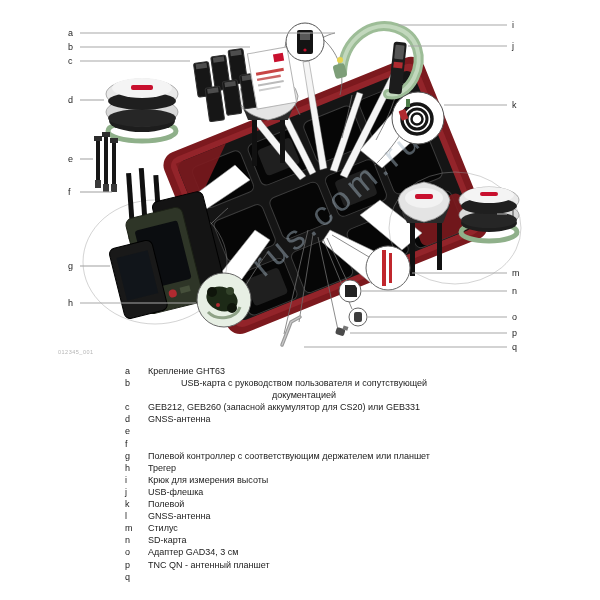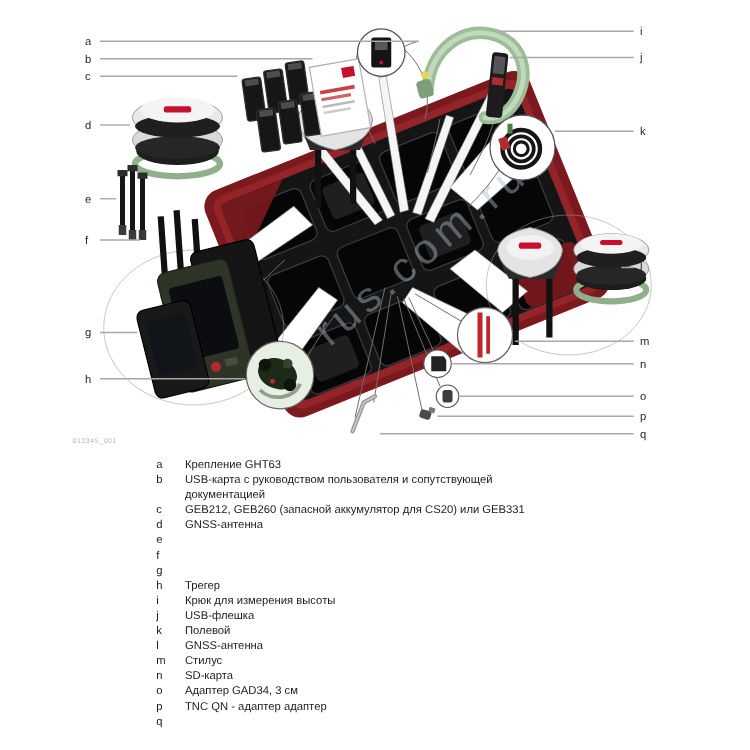--- a/index.html
+++ b/index.html
@@ -6,21 +6,21 @@
   body{
     width:600px;height:600px;background:#ffffff;
     font-family:"Liberation Sans", sans-serif;
   }
   .page{position:relative;width:600px;height:600px;background:#fff;overflow:hidden;}
   .figure{position:absolute;top:0;left:0;width:600px;height:362px;}
   svg{display:block;}
   .legend{position:absolute;left:125px;top:365px;width:420px;}
   .legend-row{display:flex;font-size:9px;line-height:12.1px;color:#1b1b1b;}
   .legend-letter{flex:0 0 23px;width:23px;}
-  .legend-text{max-width:312px;}
+  .legend-text{max-width:312px;text-align:center;}
 </style>
 </head>
 <body>
 
 <div class="page">
   <div class="figure">
     <svg id="diagram-svg" width="600" height="362" viewBox="0 0 600 362" xmlns="http://www.w3.org/2000/svg">
 
       <g transform="rotate(-22 320 195)">
         <rect x="185" y="100" width="280" height="195" rx="14" fill="#7c191e"></rect>
@@ -304,20 +304,21 @@
         <span class="legend-text">GNSS-антенна</span>
       </div>
       <div class="legend-row">
         <span class="legend-letter">e</span>
       </div>
       <div class="legend-row">
         <span class="legend-letter">f</span>
       </div>
       <div class="legend-row">
         <span class="legend-letter">g</span>
+        <span class="legend-text">Полевой контроллер с соответствующим держателем или планшет</span>
       </div>
       <div class="legend-row">
         <span class="legend-letter">h</span>
         <span class="legend-text">Трегер</span>
       </div>
       <div class="legend-row">
         <span class="legend-letter">i</span>
         <span class="legend-text">Крюк для измерения высоты</span>
       </div>
       <div class="legend-row">
@@ -339,19 +340,19 @@
       <div class="legend-row">
         <span class="legend-letter">n</span>
         <span class="legend-text">SD-карта</span>
       </div>
       <div class="legend-row">
         <span class="legend-letter">o</span>
         <span class="legend-text">Адаптер GAD34, 3 см</span>
       </div>
       <div class="legend-row">
         <span class="legend-letter">p</span>
-        <span class="legend-text">TNC QN - адаптер адаптер</span>
+        <span class="legend-text">TNC QN - антенный планшет</span>
       </div>
       <div class="legend-row">
         <span class="legend-letter">q</span>
       </div>
     </div>
 </div>
 
 </body></html>

